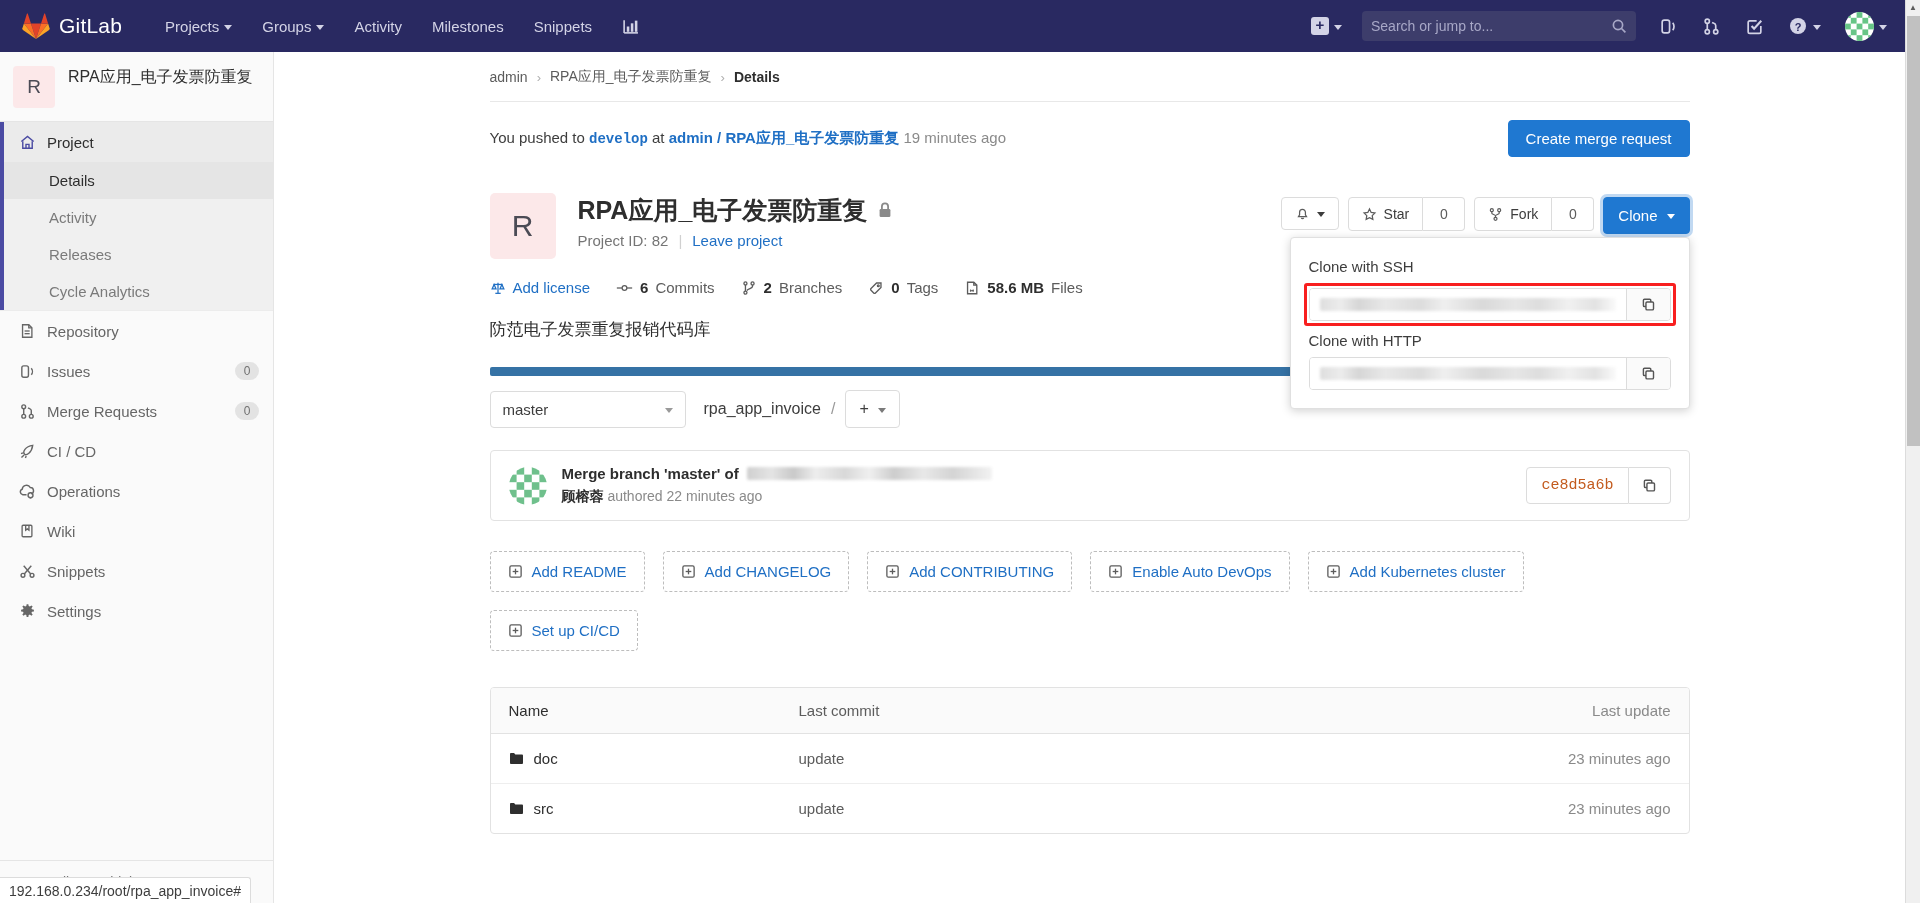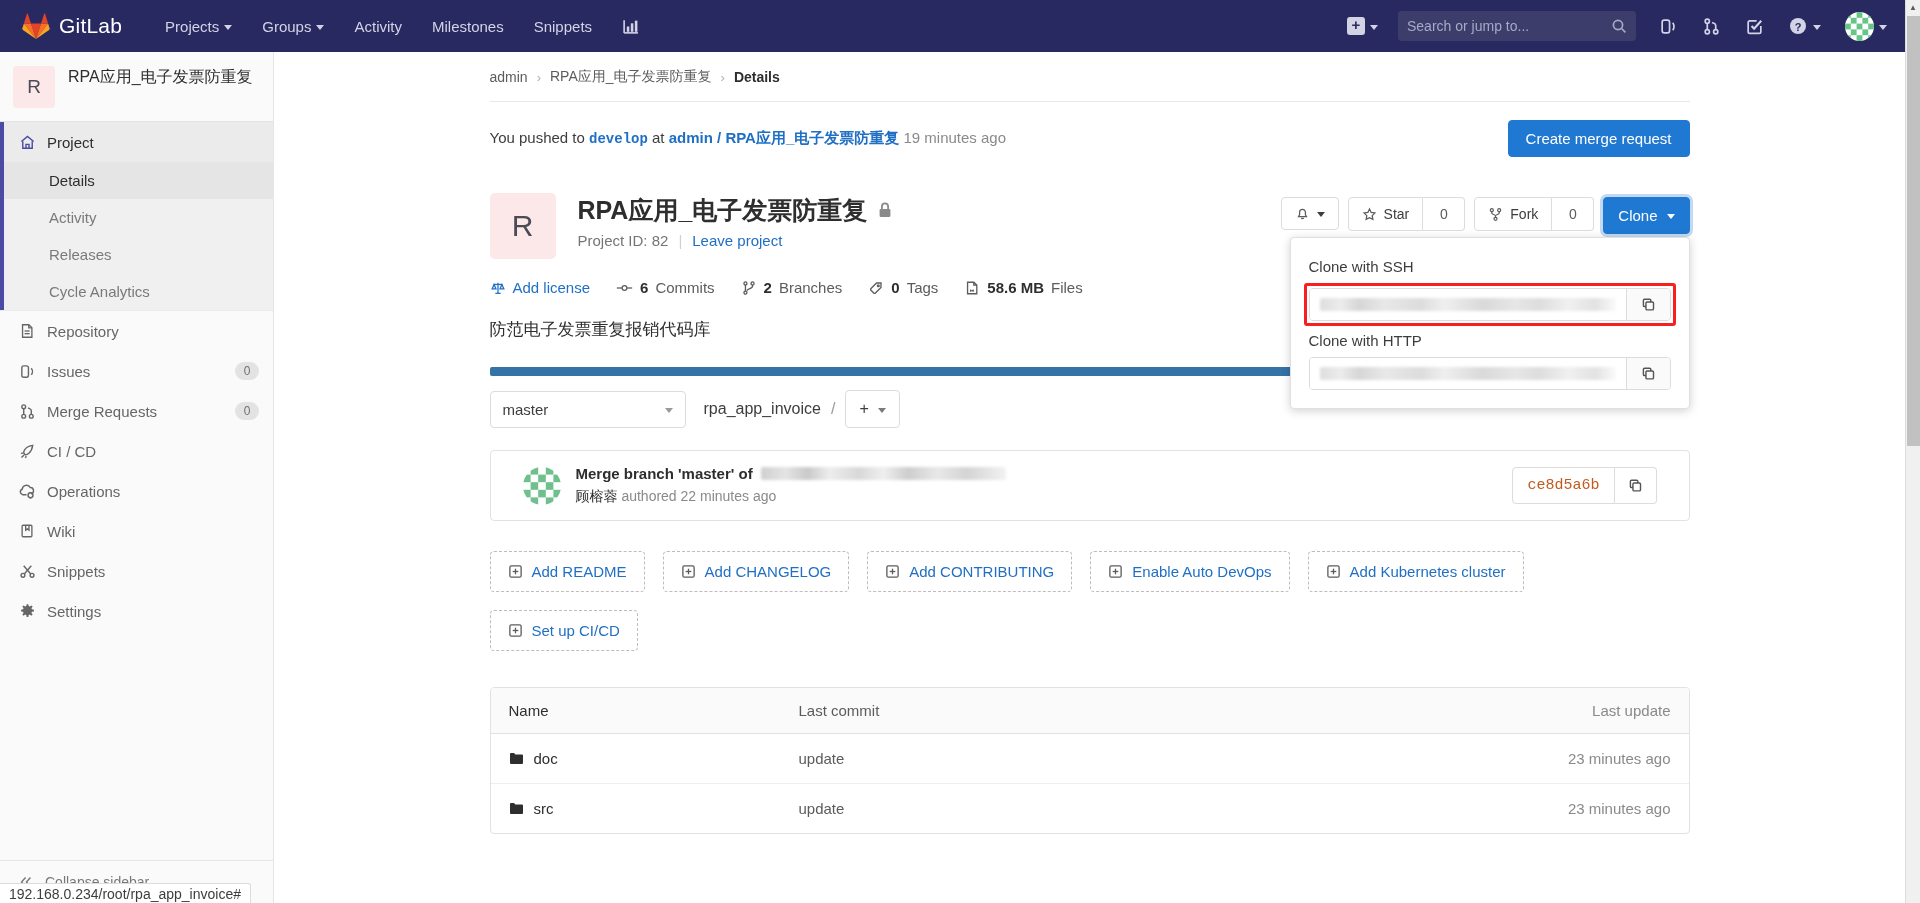--- a/index.html
+++ b/index.html
@@ -27,21 +27,21 @@
   }
   .caret { width: 0; height: 0; border-left: 4px solid transparent; border-right: 4px solid transparent;
            border-top: 5px solid currentColor; display: inline-block; position: relative; top: 1px; }
   .topnav-right { margin-left: auto; display: flex; align-items: center; gap: 4px; }
   .plus-box {
     width: 18px; height: 18px; background: #d3d3e6; border-radius: 3px; color: #292961;
     font-size: 15px; line-height: 16px; text-align: center; font-weight: 700; display: inline-block;
   }
   .tn-icon { color: #d3d3e6; padding: 8px 10px; display: flex; align-items: center; gap: 5px; cursor: pointer; }
   .searchbox {
-    width: 238px; height: 30px; background: #3d3d6b; border-radius: 4px;
+    width: 274px; height: 30px; background: #3d3d6b; border-radius: 4px;
     display: flex; align-items: center; padding: 0 9px; margin: 0 9px 0 6px; cursor: text;
   }
   .searchbox input {
     flex: 1; background: transparent; border: 0; outline: none;
     color: #fff; font-size: 14px; font-family: inherit;
   }
   .searchbox input::placeholder { color: #a8a8c7; }
   .avatar-top {
     width: 29px; height: 29px; border-radius: 50%; overflow: hidden; display: block;
   }
@@ -174,30 +174,30 @@
   }
   .ref-path { font-size: 16px; color: #3d3d3d; padding: 0 10px 0 18px; display: flex; align-items: center; gap: 10px; }
   .ref-path .slash { color: #9a9a9a; }
   .plus-dd {
     border: 1px solid #dcdcdc; border-radius: 4px; background: #fff; padding: 9px 13px;
     display: flex; align-items: center; gap: 9px; color: #3d3d3d; font-size: 16px; cursor: pointer;
   }
 
   .commit-card {
     border: 1px solid #e2e2e2; border-radius: 4px; margin-top: 22px; background: #fff;
-    display: flex; align-items: center; padding: 14px 32px; gap: 15px;
+    display: flex; align-items: center; padding: 14px 18px; gap: 15px;
   }
   .commit-avatar { width: 38px; height: 38px; border-radius: 50%; overflow: hidden; flex: 0 0 38px; }
   .commit-body { flex: 1; min-width: 0; }
   .commit-title { font-size: 15px; color: #2e2e2e; font-weight: 700; display: flex; align-items: center; gap: 8px; }
   .commit-blur { display: inline-block; width: 245px; height: 13px; border-radius: 2px;
     background: linear-gradient(90deg,#cfcfcf 0%,#e4e4e4 10%,#c9c9c9 19%,#ededed 28%,#d8d8d8 40%,#efefef 50%,#cdcdcd 60%,#e8e8e8 72%,#d4d4d4 84%,#f2f2f2 100%);
     filter: blur(1.8px); }
   .commit-meta { font-size: 14px; color: #8a8a8a; margin-top: 6px; }
-  .commit-meta .author { color: #2e2e2e; }
+  .commit-meta .author { color: #2e2e2e; font-weight: bold; }
   .sha-group { display: flex; align-items: stretch; }
   .sha-btn {
     border: 1px solid #dcdcdc; border-radius: 4px 0 0 4px; background: #fff; padding: 9px 14px;
     font-family: "Liberation Mono", monospace; font-size: 15px; color: #c35b1e; cursor: pointer;
   }
   .sha-copy {
     border: 1px solid #dcdcdc; border-left: 0; border-radius: 0 4px 4px 0; background: #fff;
     width: 42px; display: flex; align-items: center; justify-content: center; cursor: pointer; color: #555;
   }
 
@@ -226,21 +226,21 @@
   
   .scrollbar {
     position: absolute; top: 0; right: 0; width: 15px; height: 903px; background: #f0f0f0;
     border-left: 1px solid #dcdcdc; z-index: 70;
   }
   .sb-arrow { height: 15px; display: flex; align-items: center; justify-content: center; color: #5c5c5c; font-size: 8px; }
   .sb-thumb { position: absolute; top: 16px; left: 1px; width: 13px; height: 430px; background: #c1c1c1; }
 
   
   .statusbar {
-    position: absolute; left: 0; bottom: 0; height: 20px; background: #fff;
+    position: absolute; left: 0; bottom: 0; height: 26px; background: #fff;
     border: 1px solid #dcdcdc; border-left: 0; border-bottom: 0; border-radius: 0 3px 0 0;
     padding: 0 9px; display: flex; align-items: center; font-size: 14px; color: #3d3d3d; z-index: 80;
   }
 </style>
 </head>
 <body>
 
 <div class="app">
 
   <div class="topnav">

